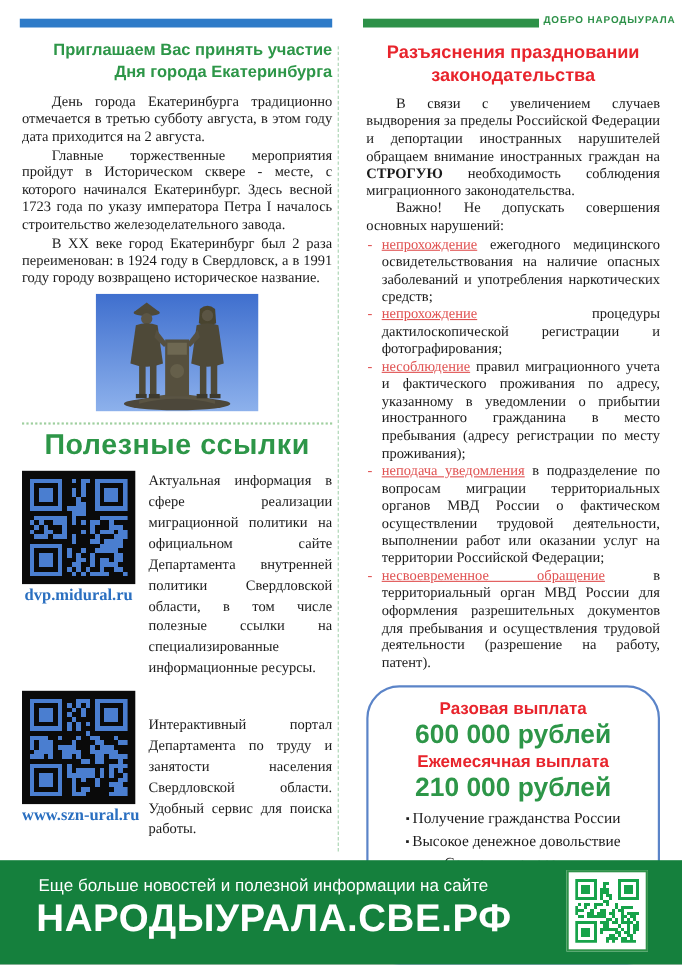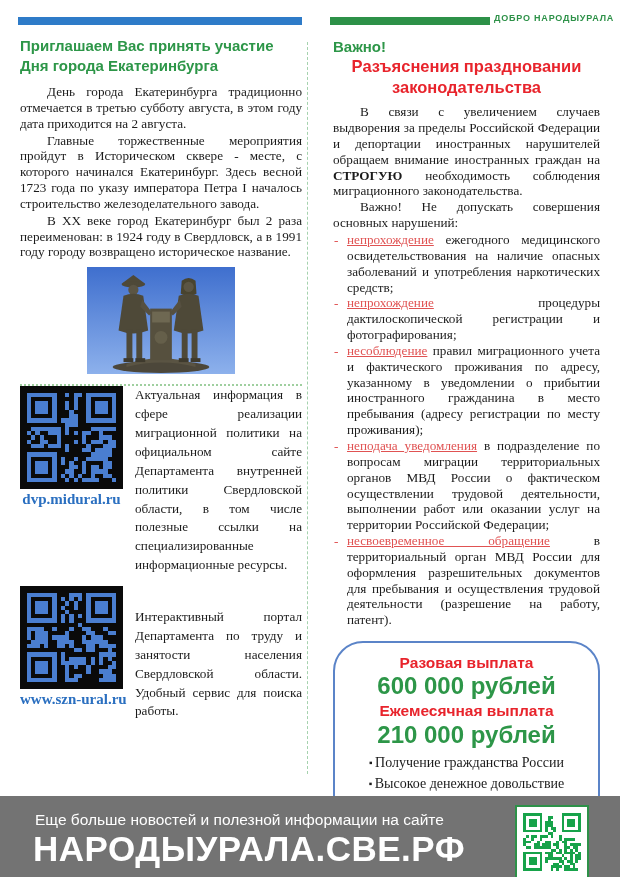--- a/index.html
+++ b/index.html
@@ -20,21 +20,21 @@
   .vsep {
     position:absolute; left:307px; top:42px; height:732px; width:0;
     border-left:1px dashed #a5d2ae;
   }
   
   .col-left  { position:absolute; left:20px;  top:36px; width:282px; }
   .col-right { position:absolute; left:333px; top:38px; width:267px; }
 
   .green-title {
     font-family:"Liberation Sans", sans-serif; font-weight:bold;
-    font-size:15px; line-height:1.3; color:#2d9648; text-align:left;
+    font-size:15px; line-height:1.3; color:#2d9648; text-align:right;
     margin-bottom:9px;
   }
   .green-title span { display:block; }
 
   .body-p {
     font-size:13.2px; line-height:1.2; text-align:justify;
     text-indent:27px; color:#1b1b1b;
   }
   .col-left .body-p { margin-bottom:1px; }
 
@@ -94,22 +94,22 @@
   }
   .box-label  { font-weight:bold; font-size:15.5px; color:#e8242c; line-height:1.25; }
   .box-amount { font-weight:bold; font-size:24px;  color:#2d9648; line-height:1.2; }
   .benefits { list-style:none; margin:4px 0 2px 0; font-family:"Liberation Serif", serif; }
   .benefits li { font-size:14px; line-height:1.45; }
   .benefits li::before { content:"▪  "; font-size:10px; vertical-align:1px; }
   .box-title { font-weight:bold; font-size:27px; color:#e8242c; line-height:1.2; margin-top:2px; letter-spacing:.5px; }
 
   
   .footer {
-    position:absolute; left:0; bottom:0; width:620px; height:81px;
-    background:#737373; color:#ffffff;
+    position:absolute; left:0; bottom:0; width:620px; height:95px;
+    background:#15803d; color:#ffffff;
     font-family:"Liberation Sans", sans-serif;
   }
   .footer-tagline { position:absolute; left:35px; top:15px; font-size:15.5px; }
   .footer-site    { position:absolute; left:33px; top:33px; font-size:35px; font-weight:bold; letter-spacing:.5px; }
   .footer-qr {
     position:absolute; right:31px; top:9px; width:74px; height:74px;
     background:#ffffff; border:2px solid #2d9148; padding:6px;
   }
   .footer-qr svg { width:100%; height:100%; display:block; }
 </style>
@@ -168,20 +168,21 @@
           <path d="M94 33 L84 46 L87 49 L96 40 Z" fill="#565040"></path>
           <rect x="96" y="63" width="6" height="30"></rect>
           <rect x="106" y="63" width="6" height="30"></rect>
           <rect x="93" y="92" width="10" height="4" fill="#3e3a2d"></rect>
           <rect x="105" y="92" width="10" height="4" fill="#3e3a2d"></rect>
         </g>
       </svg>
     </div>
 
     <div class="dotline"></div>
+    <h2 class="links-title">Полезные ссылки</h2>
 
     <div class="link-row">
       <div class="qr-wrap">
         <div class="qr">
             <svg viewBox="0 0 21 21" shape-rendering="crispEdges">
               <g fill="#4a7ed0">
                 <rect x="9" y="0" width="1" height="1"></rect>
                 <rect x="11" y="0" width="1" height="1"></rect>
                 <rect x="12" y="0" width="1" height="1"></rect>
                 <rect x="11" y="1" width="1" height="1"></rect>
@@ -455,21 +456,20 @@
               </g>
             </svg>
           </div>
         <div class="qr-label">www.szn-ural.ru</div>
       </div>
       <p class="link-desc">Интерактивный портал Департамента по труду и занятости населения Свердловской области. Удобный сервис для поиска работы.</p>
     </div>
   </div>
 
   <div class="col-right">
-    <div class="important">Важно!</div>
     <h2 class="red-title">Разъяснения праздновании законодательства</h2>
 
     <p class="body-p"><span>В связи с увеличением случаев выдворения за пределы Российской Федерации и депортации иностранных нарушителей обращаем внимание иностранных граждан на </span><b>СТРОГУЮ</b><span> необходимость соблюдения миграционного законодательства.</span></p>
     <p class="body-p">Важно! Не допускать совершения основных нарушений:</p>
 
     <ul class="violations">
       <li><span class="lead">непрохождение</span><span> ежегодного медицинского освидетельствования на наличие опасных заболеваний и употребления наркотических средств;</span></li>
       <li><span class="lead">непрохождение</span><span> процедуры дактилоскопической регистрации и фотографирования;</span></li>
       <li><span class="lead">несоблюдение</span><span> правил миграционного учета и фактического проживания по адресу, указанному в уведомлении о прибытии иностранного гражданина в место пребывания (адресу регистрации по месту проживания);</span></li>
       <li><span class="lead">неподача уведомления</span><span> в подразделение по вопросам миграции территориальных органов МВД России о фактическом осуществлении трудовой деятельности, выполнении работ или оказании услуг на территории Российской Федерации;</span></li>

